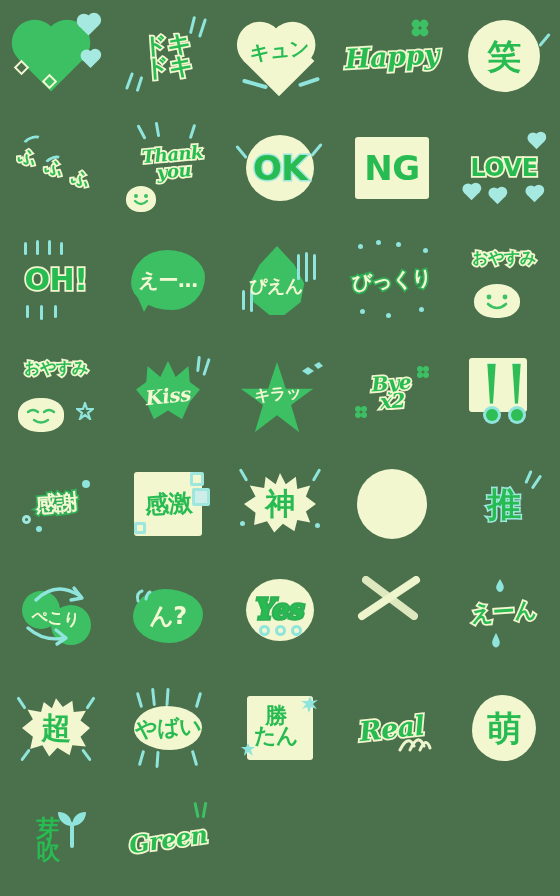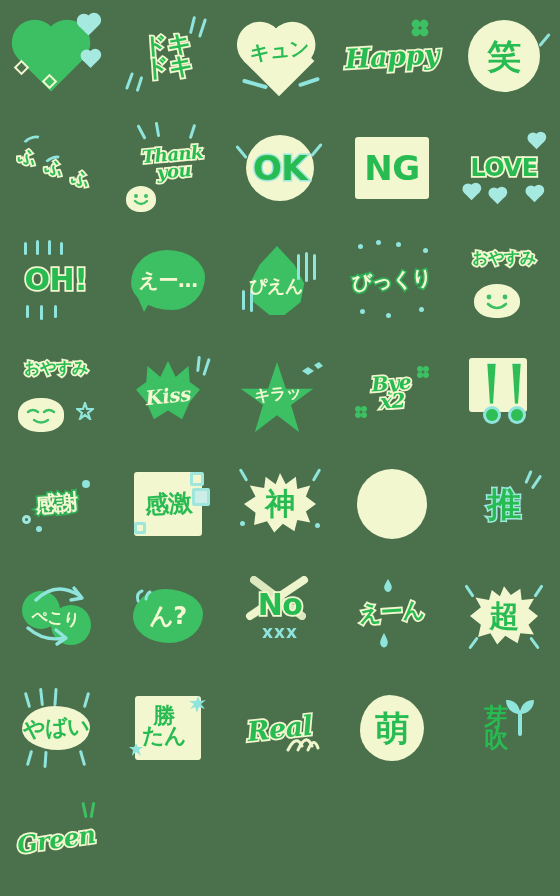--- a/index.html
+++ b/index.html
@@ -482,32 +482,41 @@
       <div class="deco" style="left:12px; top:18px;">
         <svg width="18" height="14" viewBox="0 0 18 14">
             <path d="M4 12 Q2 4 8 2" stroke="#8fe4dc" stroke-width="3" fill="none" stroke-linecap="round"></path>
             <path d="M12 10 Q13 4 16 3" stroke="#8fe4dc" stroke-width="3" fill="none" stroke-linecap="round"></path>
           </svg>
       </div>
       <span class="txt s24 cream">ん?</span>
     </div>
   </div>
 
+  <div class="cell">
+    <div class="art">
+      <div class="bg bg-cream bg-circle" style="width:68px;height:62px;top:44%;"></div>
+      <div style="position:relative;z-index:3;display:flex;flex-direction:column;align-items:center;">
+        <span class="txt s27 cursive t-out-green">Yes</span>
+        <div class="underline-dots">
+          <div class="ud"></div>
+          <div class="ud"></div>
+          <div class="ud"></div>
+        </div>
+      </div>
+    </div>
+  </div>
 
   <div class="cell">
     <div class="art">
       <div class="deco" style="left:10px; top:6px;">
         <svg width="70" height="46" viewBox="0 0 70 46">
             <path d="M6 40 L60 4" stroke="#eef5cc" stroke-width="8" stroke-linecap="round"></path>
             <path d="M10 4 L58 40" stroke="#eef5cc" stroke-width="8" stroke-linecap="round" opacity=".9"></path>
           </svg>
-      </div>
-      <div style="position:relative;z-index:3;display:flex;flex-direction:column;align-items:center;">
-        <span class="txt s30 t-out-cream">No</span>
-        <span class="xxx" style="margin-top:2px;">xxx</span>
       </div>
     </div>
   </div>
 
   <div class="cell">
     <div class="art">
       <div class="deco" style="left:34px; top:8px;">
         <svg width="16" height="16" viewBox="0 0 16 16">
             <path d="M8 1 C11 6 13 9 11 12 C9.5 14.5 6.5 14.5 5 12 C3 9 5 6 8 1 Z" fill="#8fe4dc"></path>
           </svg>

